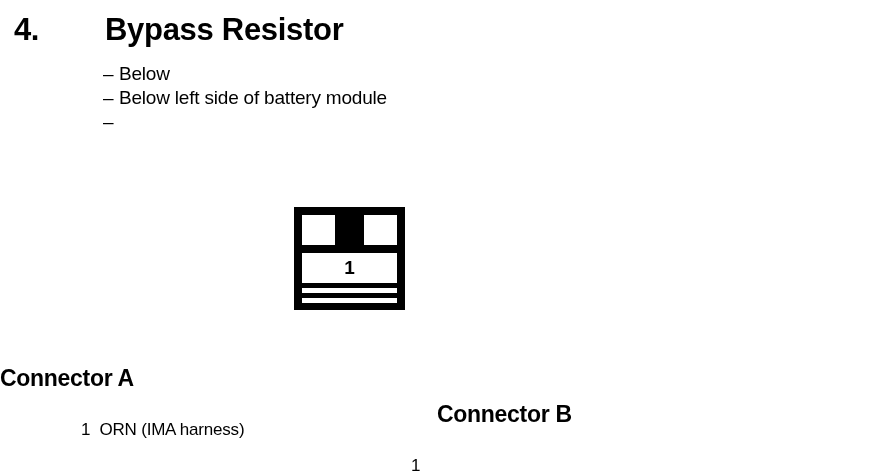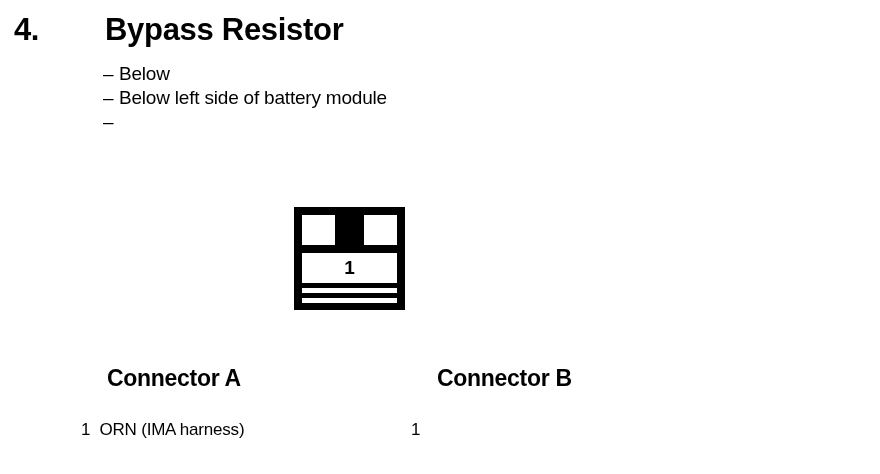--- a/index.html
+++ b/index.html
@@ -151,22 +151,22 @@
   #connector-a-block { left: 0px;   width: 400px; }
   #connector-b-block { left: 330px; width: 400px; }
 
   .connector-heading {
     font-size: 23px;
     font-weight: bold;
     letter-spacing: -0.3px;
     line-height: 30px;
     white-space: nowrap;
   }
-  #connector-a-block .connector-heading { padding-left: 107px; }
-  #connector-b-block .connector-heading { padding-left: 107px; }
+  #connector-a-block .connector-heading { }
+  #connector-b-block .connector-heading { padding-left: 107px; margin-top: 36px; }
 
   .pin-row {
     display: flex;
     font-size: 17px;
     line-height: 22px;
     margin-top: 26px;
     white-space: nowrap;
   }
   #connector-a-block .pin-row { padding-left: 81px; }
   #connector-b-block .pin-row { padding-left: 81px; }

